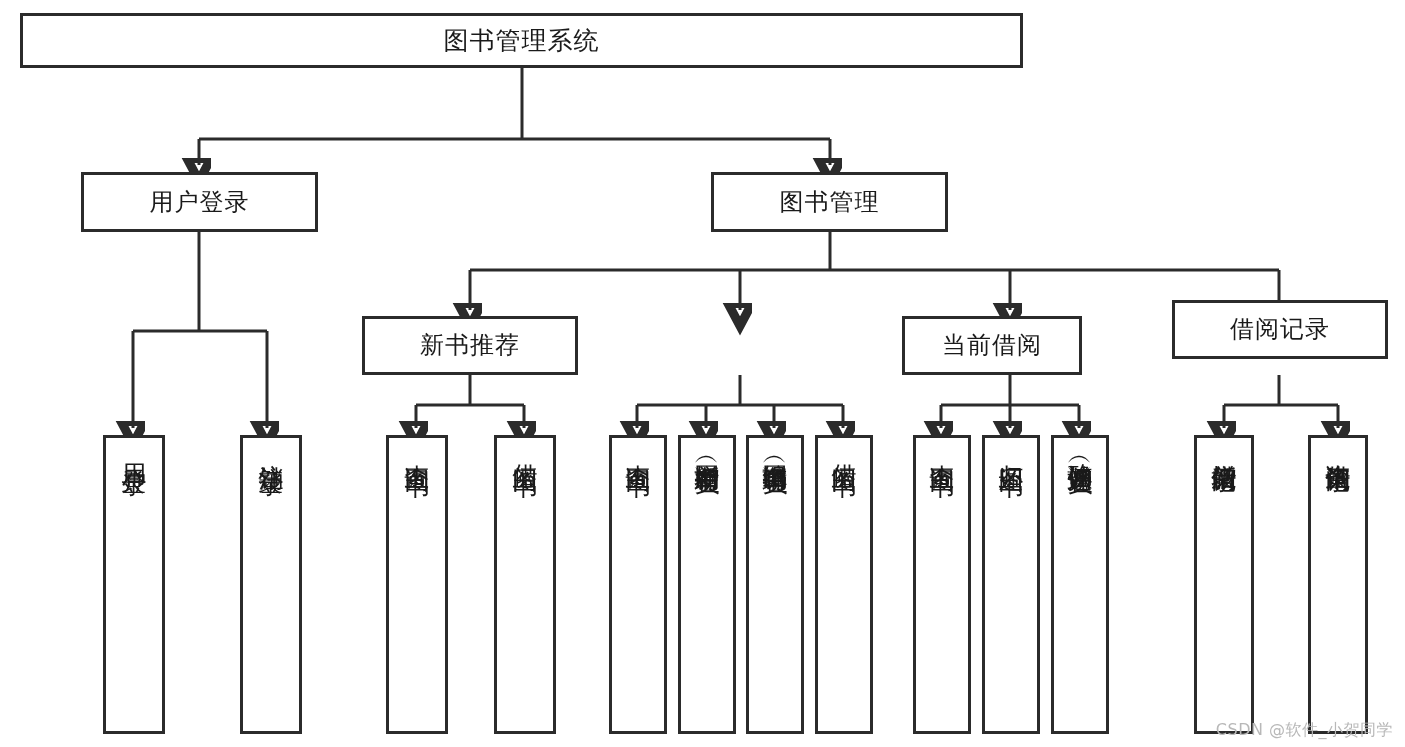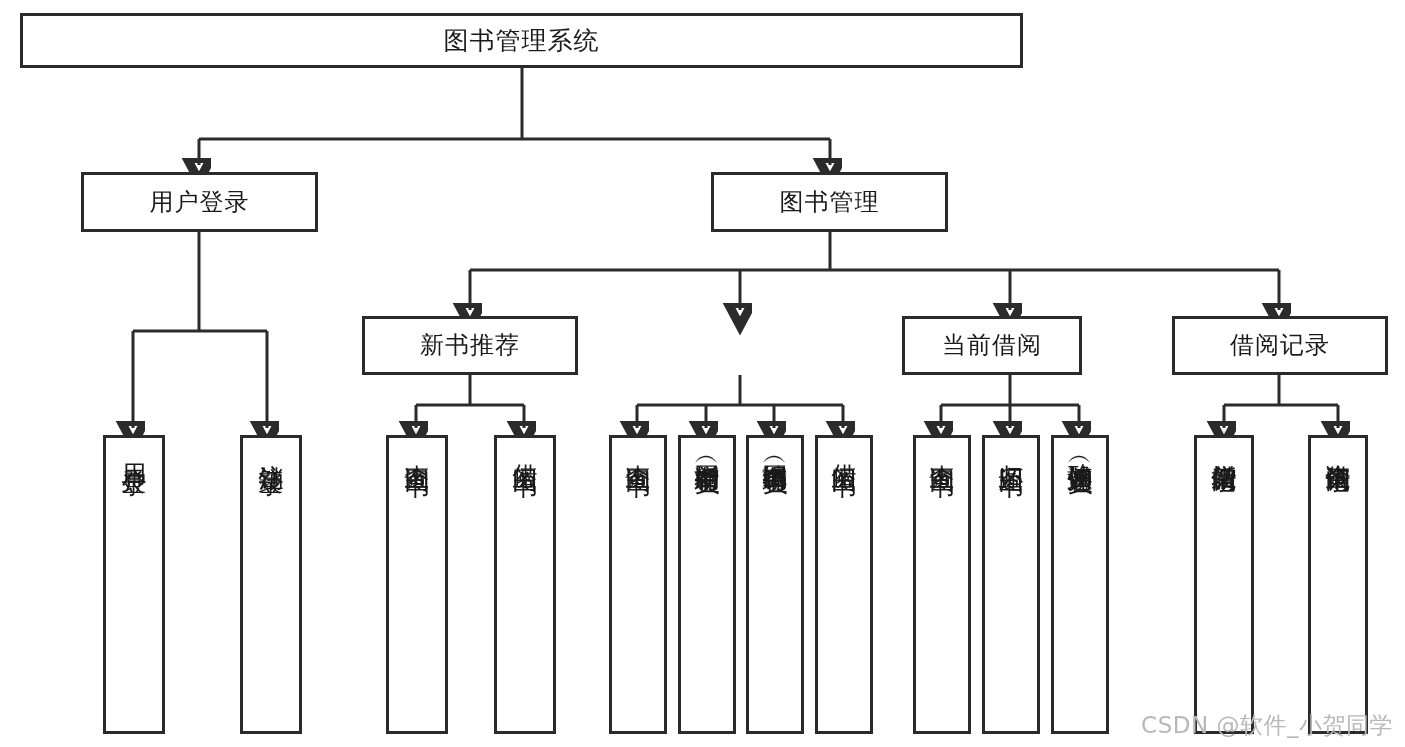--- a/index.html
+++ b/index.html
@@ -72,21 +72,21 @@
   }
   .node.vert.tall .label {
     font-size: 25px;
     letter-spacing: 1px;
   }
   
   #watermark {
     position: absolute;
     right: 12px;
     bottom: 6px;
-    font-size: 23px;
+    font-size: 16px;
     color: #b8b8b8;
     letter-spacing: 0.5px;
     white-space: nowrap;
     user-select: none;
   }
 </style>
 </head>
 <body>
 
 <div id="canvas">
@@ -155,21 +155,21 @@
 
   <div class="node horiz" style="left:711px; top:172px; width:237px; height:60px;">
     <span class="label">图书管理</span>
   </div>
 
 
   <div class="node horiz" style="left:902px; top:316px; width:180px; height:59px;">
     <span class="label">当前借阅</span>
   </div>
 
-  <div class="node horiz" style="left:1172px; top:316px; width:216px; height:59px;">
+  <div class="node horiz" style="left:1172px; top:300px; width:216px; height:59px;">
     <span class="label">借阅记录</span>
   </div>
 
   <div class="node vert" style="left:103px; top:435px; width:62px; height:299px;">
     <span class="label">用户登录</span>
   </div>
 
   <div class="node vert" style="left:240px; top:435px; width:62px; height:299px;">
     <span class="label">注销登录</span>
   </div>

